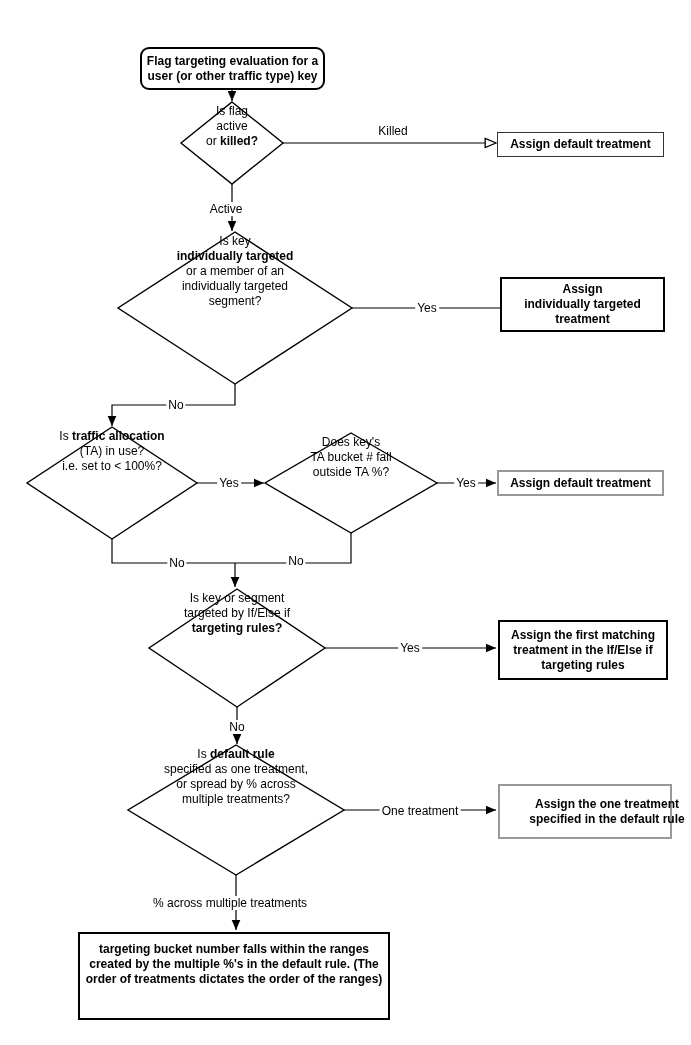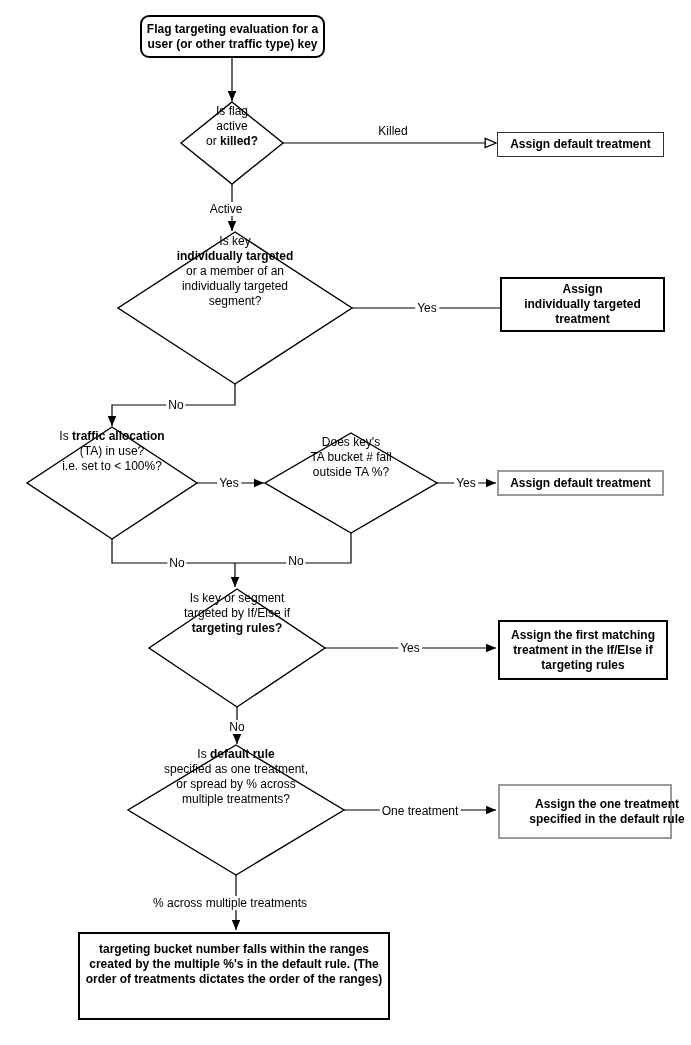--- a/index.html
+++ b/index.html
@@ -17,21 +17,21 @@
   .node-text div, .box div { white-space:nowrap; }
   .b { font-weight:bold; }
   .box {
     position:absolute; box-sizing:border-box; background:#ffffff;
     display:flex; flex-direction:column; align-items:center; justify-content:center;
     text-align:center; line-height:15px; font-weight:bold;
   }
   .box.border-dark  { border:2px solid #000000; }
   .box.border-thin  { border:1px solid #333333; }
   .box.border-gray  { border:2px solid #999999; }
-  .box.rounded { border-radius:9px; }
+  .box.rounded { border-radius:9px;margin-top:32px; }
   .box.top-align { justify-content:flex-start; padding-top:8px; }
   .edge-label {
     position:absolute; transform:translate(-50%,-50%);
     background:#ffffff; padding:0 2px; white-space:nowrap; line-height:14px;
   }
 </style>
 </head>
 <body>
 
 <div class="canvas">

